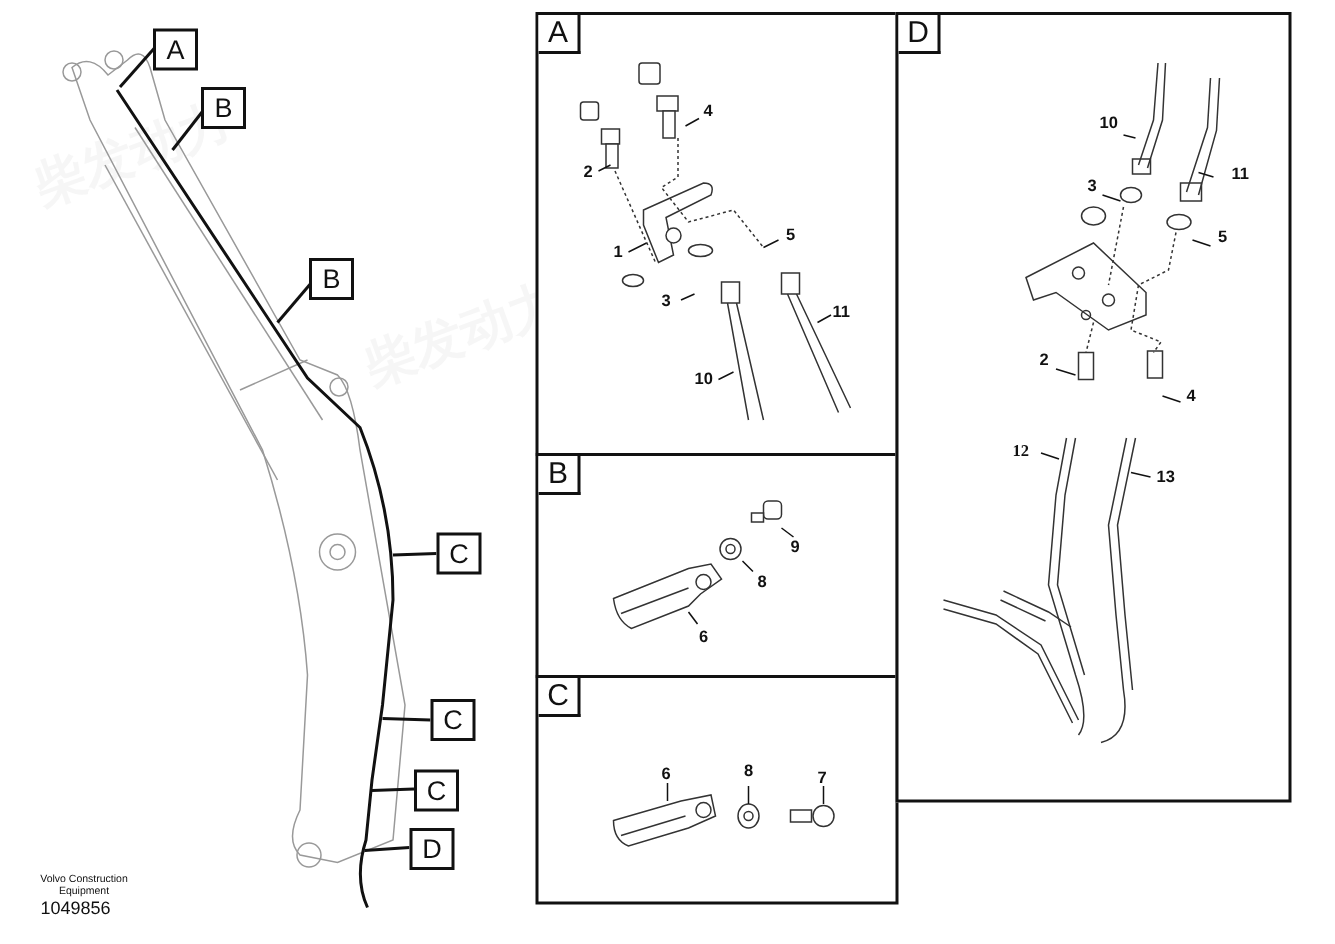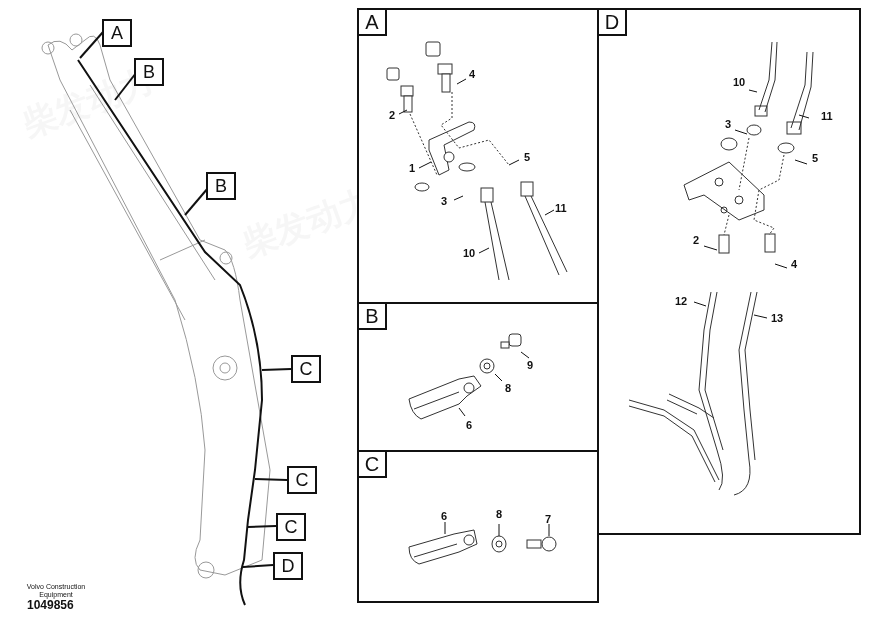--- a/index.html
+++ b/index.html
@@ -2,21 +2,21 @@
 <html><head>
 <meta charset="utf-8">
 <style>
   html,body{margin:0;padding:0;background:#fff;}
   body{width:890px;height:629px;position:relative;overflow:hidden;font-family:"Liberation Sans",sans-serif;}
   .panel{position:absolute;border:2px solid #111;box-sizing:border-box;background:#fff;}
   .plabel{position:absolute;left:0;top:0;width:26px;height:24px;border-right:2px solid #111;border-bottom:2px solid #111;font-size:20px;line-height:24px;text-align:center;color:#111;background:#fff;}
   .callout{position:absolute;width:26px;height:24px;border:2px solid #111;background:#fff;font-size:18px;line-height:24px;text-align:center;color:#111;box-sizing:content-box;}
   .num{position:absolute;font-size:11px;font-weight:bold;color:#111;}
   .footer1{position:absolute;left:16px;top:583px;width:80px;text-align:center;font-size:7px;line-height:8px;color:#111;}
-  .footer2{position:absolute;left:27px;top:598px;font-size:12px;font-weight:bold;color:#111;}
+  .footer2{position:absolute;left:27px;top:598px;font-size:12px;font-weight:normal;color:#111;}
   .wm{position:absolute;color:rgba(180,180,180,0.12);font-weight:bold;transform:rotate(-20deg);white-space:nowrap;pointer-events:none;}
   svg{position:absolute;left:0;top:0;}
 </style>
 </head>
 <body>
 
 <div class="wm" style="left:20px;top:80px;font-size:34px;">柴发动力</div>
 <div class="wm" style="left:240px;top:200px;font-size:34px;">柴发动力</div>
 <div class="wm" style="left:620px;top:470px;font-size:34px;">柴发动力</div>
 
@@ -185,15 +185,15 @@
       <line x1="95" y1="292" x2="107" y2="296"></line>
         <line x1="168" y1="308" x2="155" y2="305"></line>
     </g>
   </svg>
   <span class="num" style="left:134px;top:66px;">10</span>
   <span class="num" style="left:222px;top:100px;">11</span>
   <span class="num" style="left:126px;top:108px;">3</span>
   <span class="num" style="left:213px;top:142px;">5</span>
   <span class="num" style="left:94px;top:224px;">2</span>
   <span class="num" style="left:192px;top:248px;">4</span>
-  <span class="num" style="left:76px;top:285px;">12</span>
+  <span class="num" style="left:76px;top:285px;font-family:Liberation Serif, serif;">12</span>
   <span class="num" style="left:172px;top:302px;text-align:right;">13</span>
 </div>
 
 </body></html>

